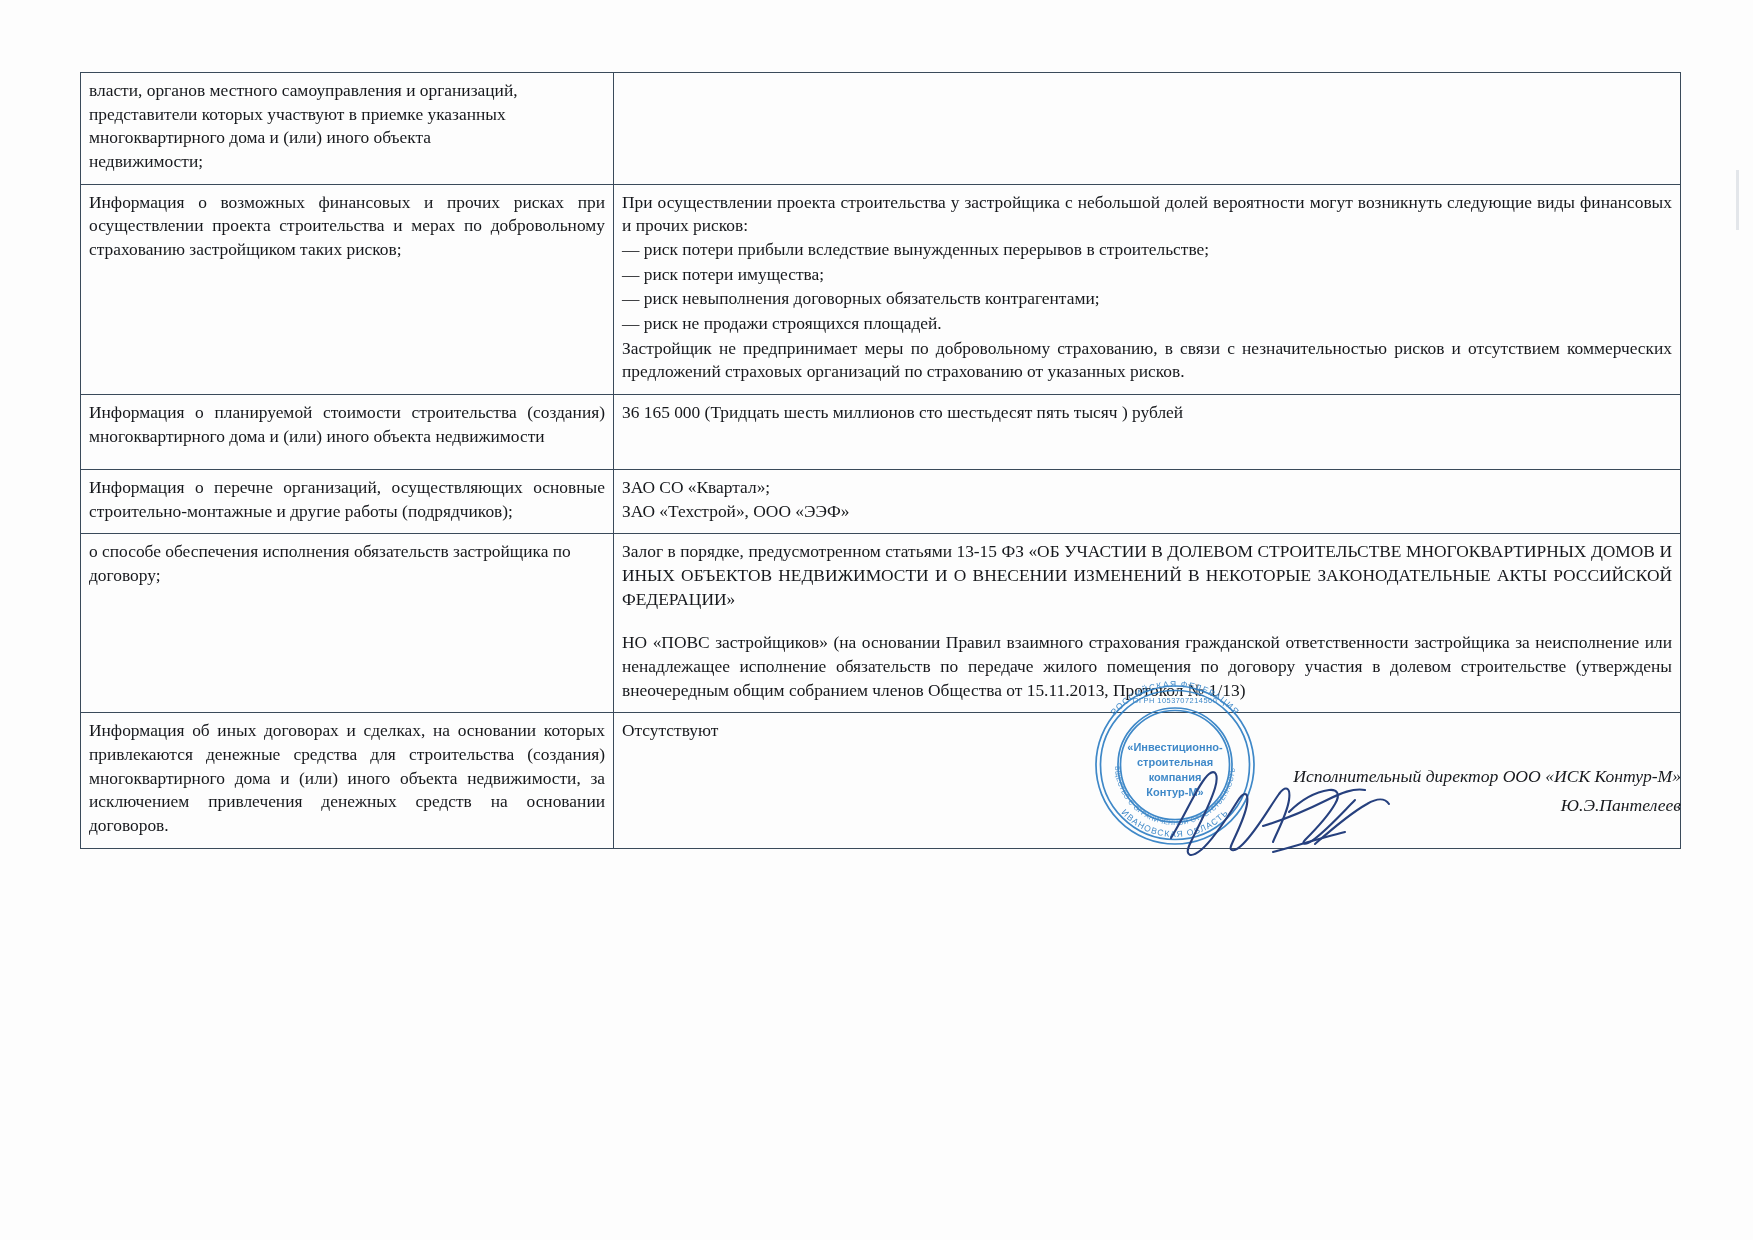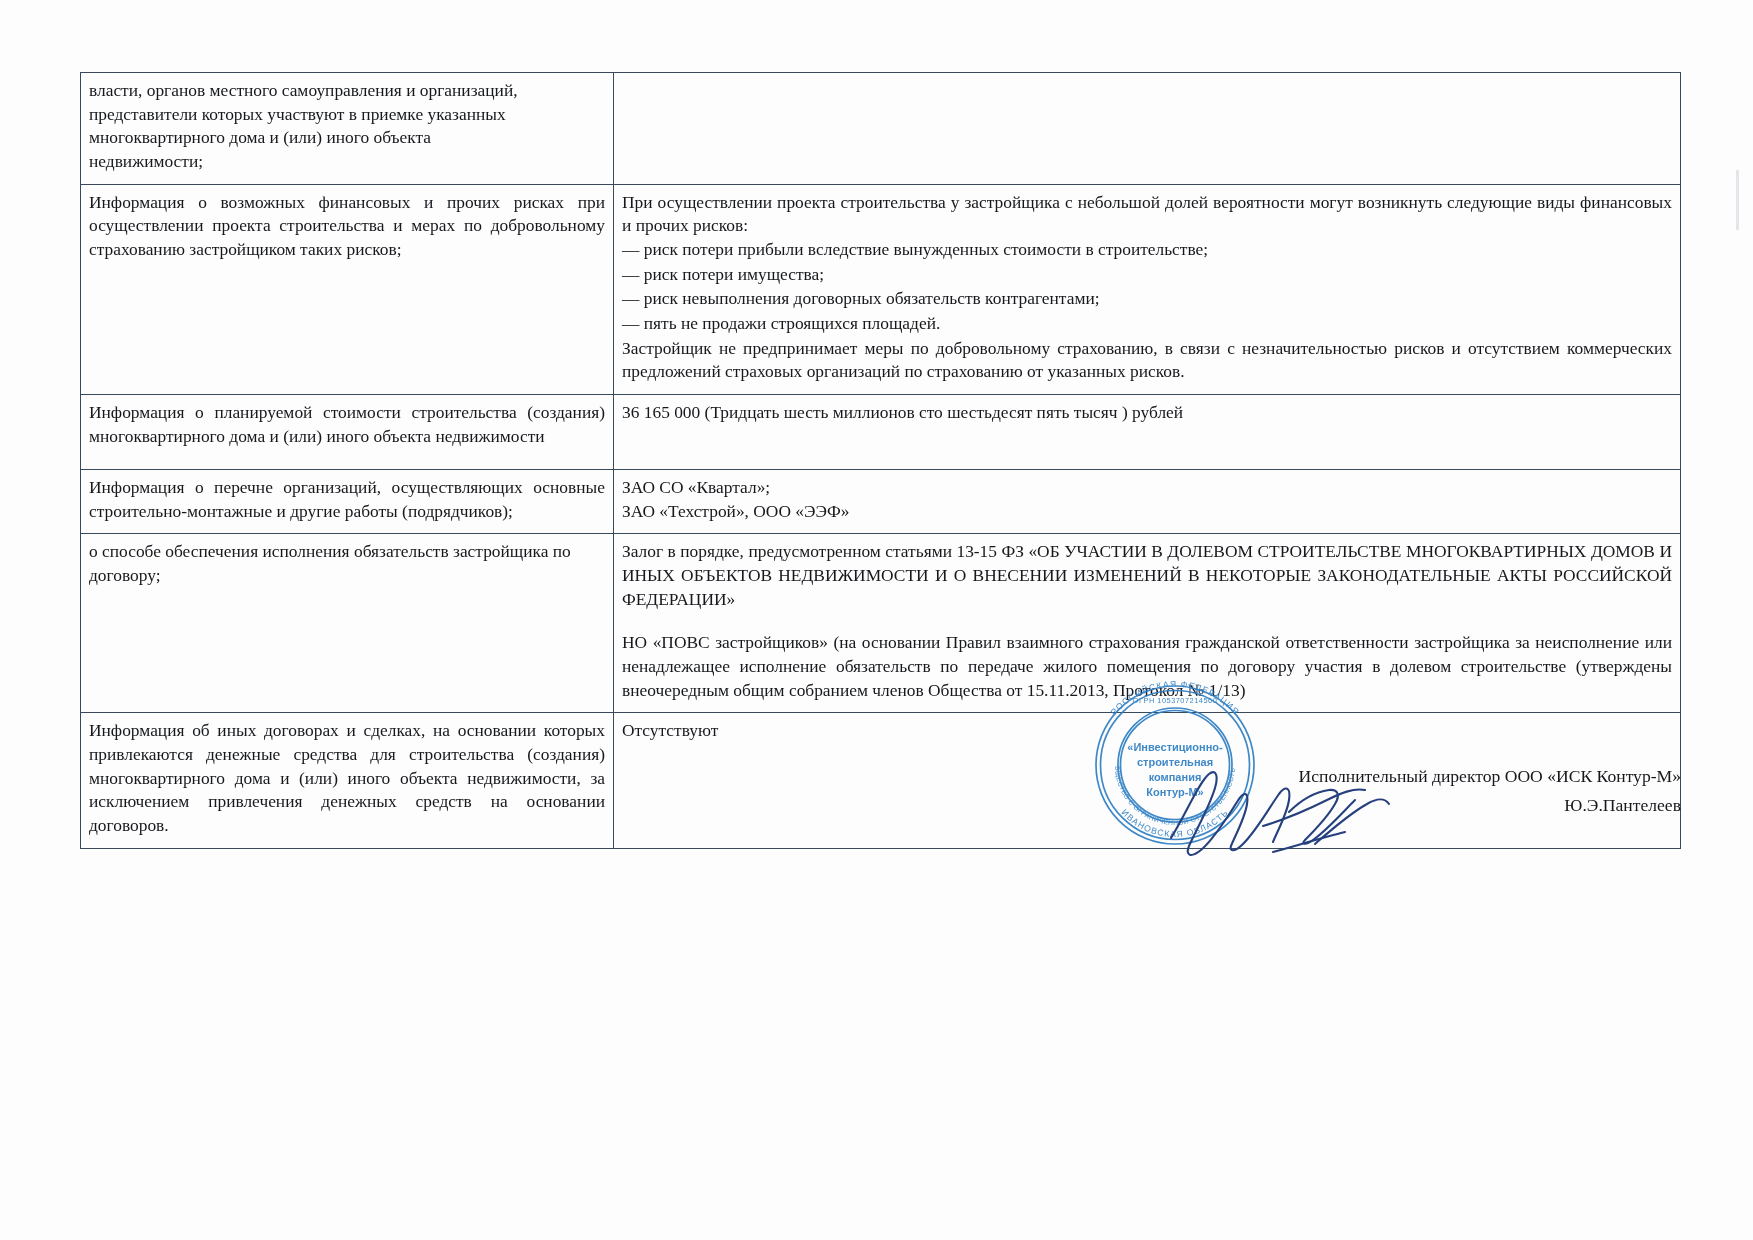--- a/index.html
+++ b/index.html
@@ -58,21 +58,21 @@
   .sign-block {
     position: absolute;
     right: 72px;
     top: 762px;
     width: 700px;
     text-align: right;
     font-size: 17.6px;
     line-height: 1.62;
     z-index: 4;
   }
-  .sign-block div { white-space: nowrap; }
+  .sign-block div { white-space: nowrap; font-style: italic; }
 
   
   .stamp {
     position: absolute;
     left: 1075px;
     top: 665px;
     width: 200px;
     height: 200px;
     z-index: 2;
     opacity: 0.92;
@@ -114,24 +114,24 @@
         <td class="cell-right"></td>
       </tr>
 
       <tr>
         <td class="cell-left">
           <p class="just">Информация о возможных финансовых и прочих рисках при осуществлении проекта строительства и мерах по добровольному страхованию застройщиком таких рисков;</p>
         </td>
         <td class="cell-right">
           <p class="just">При осуществлении проекта строительства у застройщика с небольшой долей вероятности могут возникнуть следующие виды финансовых и прочих рисков:</p>
           <div class="dash-list">
-            <p>— риск потери прибыли вследствие вынужденных стоимости в строительстве;</p>
+            <p>— риск потери прибыли вследствие вынужденных перерывов в строительстве;</p>
             <p>— риск потери имущества;</p>
             <p>— риск невыполнения договорных обязательств контрагентами;</p>
-            <p>— пять не продажи строящихся площадей.</p>
+            <p>— риск не продажи строящихся площадей.</p>
           </div>
           <p class="just">Застройщик не предпринимает меры по добровольному страхованию, в связи с незначительностью рисков и отсутствием коммерческих предложений страховых организаций по страхованию от указанных рисков.</p>
         </td>
       </tr>
 
       <tr class="row-c">
         <td class="cell-left">
           <p class="just">Информация о планируемой стоимости строительства (создания) многоквартирного дома и (или) иного объекта недвижимости</p>
         </td>
         <td class="cell-right">

